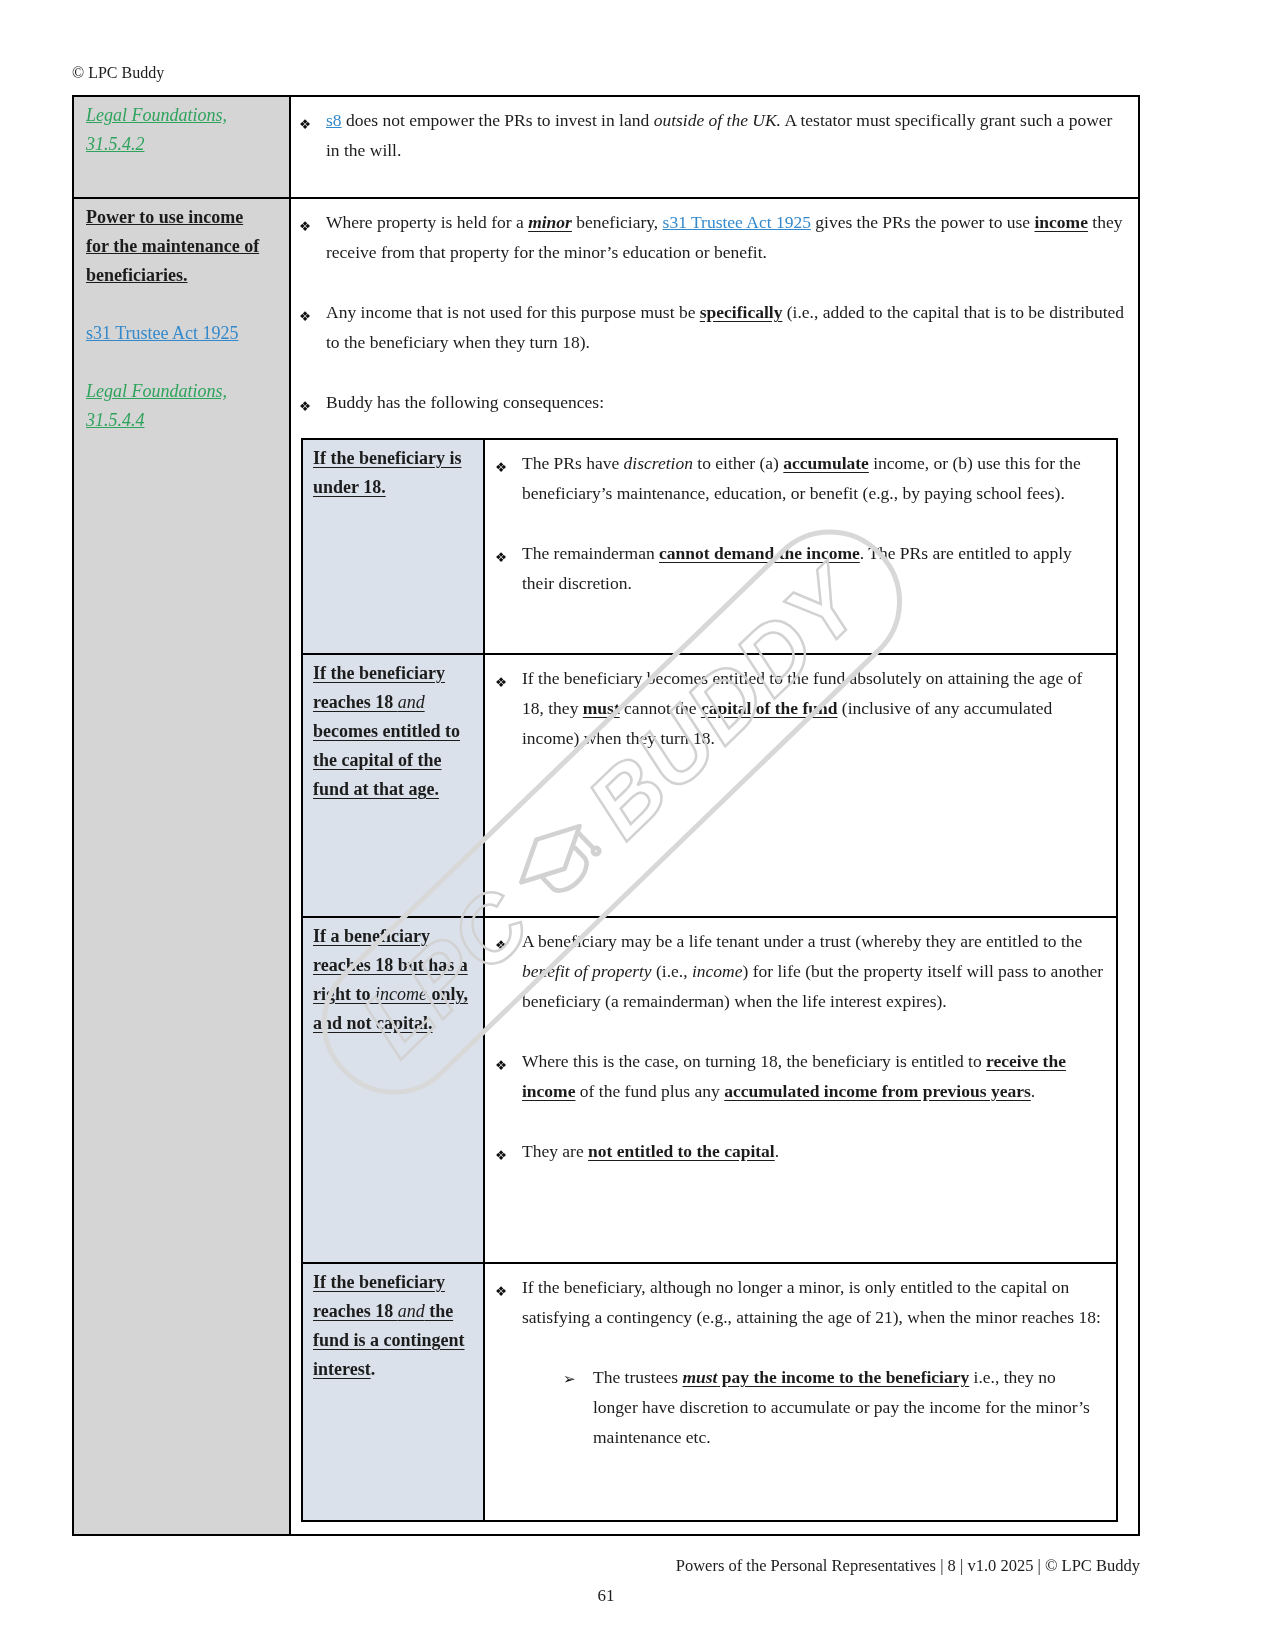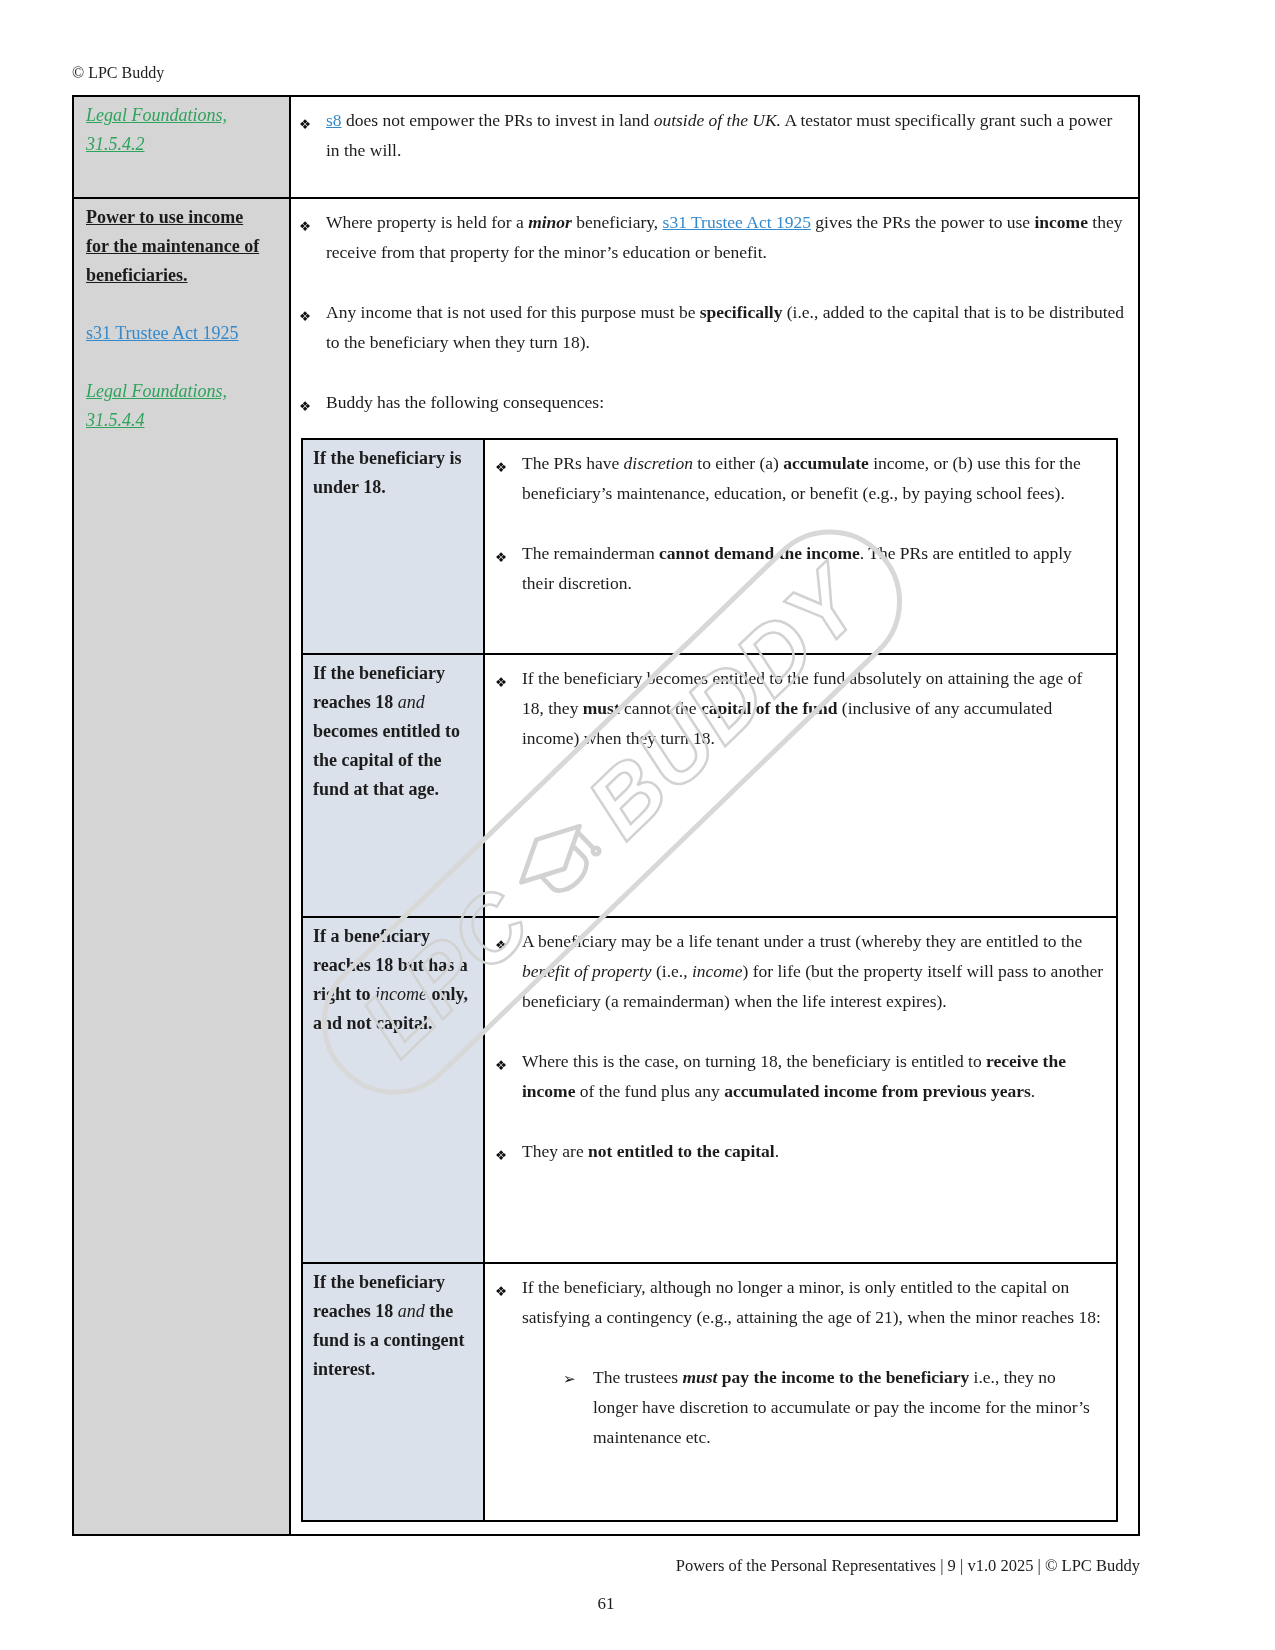--- a/index.html
+++ b/index.html
@@ -16,37 +16,37 @@
   .hdr-title{font-weight:bold;text-decoration:underline;}
   .hdr-gap{height:29px;}
   .hdr-block{display:block;}
 
   .link{cursor:pointer;}
   .link-green{color:var(--green-link);font-style:italic;text-decoration:underline;}
   .link-blue{color:var(--blue-link);text-decoration:underline;}
 
   .b{font-weight:bold;}
   .i{font-style:italic;}
-  .u{text-underline-offset:3px;}
+  .u{text-decoration:underline;text-underline-offset:3px;}
 
   .bullet{display:grid;grid-template-columns:27px 1fr;margin:0 0 30px 0;}
   .bullet:last-child{margin-bottom:0;}
   .bullet .marker{font-family:"DejaVu Sans", sans-serif;font-size:13.5px;padding-top:4px;color:#111;}
   .bullet.sub{margin-left:68px;grid-template-columns:30px 1fr;}
   .bullet.sub .marker{font-size:15px;padding-top:2px;}
 
   
   .inner-table{border-collapse:collapse;margin:17px 0 4px 2px;width:calc(100% - 12px);}
   .inner-table td{border:2px solid #000;vertical-align:top;}
   td.ihdr{width:160px;background:var(--inner-header-bg);padding:4px 10px;font-size:18px;line-height:29px;}
   td.ibody{padding:8px 12px 8px 10px;font-size:17.5px;line-height:30px;}
 
   
   .footer{position:absolute;top:1556px;right:135px;font-size:16.5px;}
-  .pagenum{position:absolute;top:1586px;left:72px;width:1068px;text-align:center;font-size:17px;margin-top:8px;}
+  .pagenum{position:absolute;top:1586px;left:72px;width:1068px;text-align:center;font-size:17px;}
 
   
   .watermark{position:absolute;left:612px;top:812px;transform:translate(-50%,-50%) rotate(-44deg);
              z-index:9;pointer-events:none;}
   .wm-box{display:flex;align-items:center;gap:16px;border:5px solid #d8d8d8;border-radius:70px;
           padding:14px 44px;}
   .wm-word{font-family:"Liberation Sans", sans-serif;font-style:italic;font-weight:bold;
            font-size:92px;letter-spacing:2px;color:transparent;
            -webkit-text-stroke:2.5px var(--watermark);}
   .wm-cap{width:92px;height:78px;}
@@ -161,16 +161,16 @@
       <svg class="wm-cap" viewBox="0 0 100 84" fill="none" stroke="#d2d2d2" stroke-width="5" stroke-linejoin="round">
         <polygon points="50,6 94,28 50,50 6,28"></polygon>
         <path d="M26,40 v16 c0,8 12,14 24,14 s24,-6 24,-14 v-16"></path>
         <path d="M88,32 v22" stroke-linecap="round"></path>
         <circle cx="88" cy="60" r="3.5"></circle>
       </svg>
       <span class="wm-word">BUDDY</span>
     </div>
   </div>
 
-  <div class="footer">Powers of the Personal Representatives | 9 | v1.0 2025 | © LPC Buddy</div>
+  <div class="footer">Powers of the Personal Representatives | 8 | v1.0 2025 | © LPC Buddy</div>
   <div class="pagenum">61</div>
 
 </div>
 
 </body></html>

